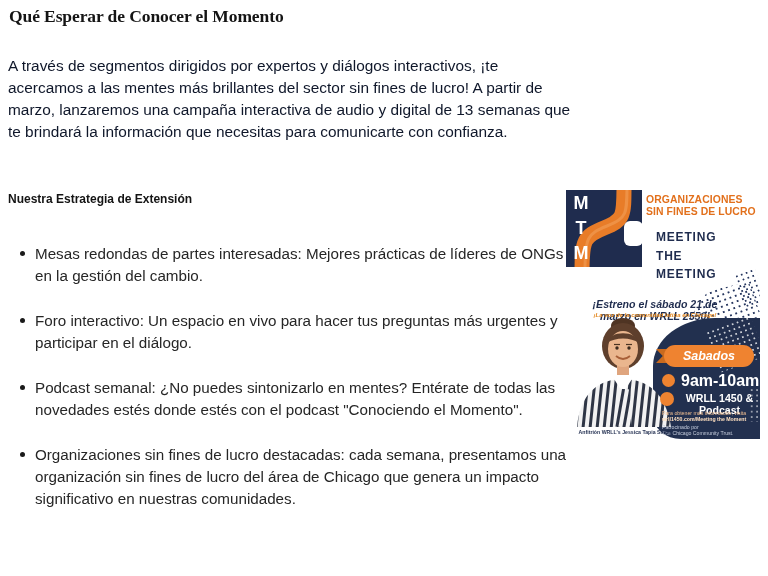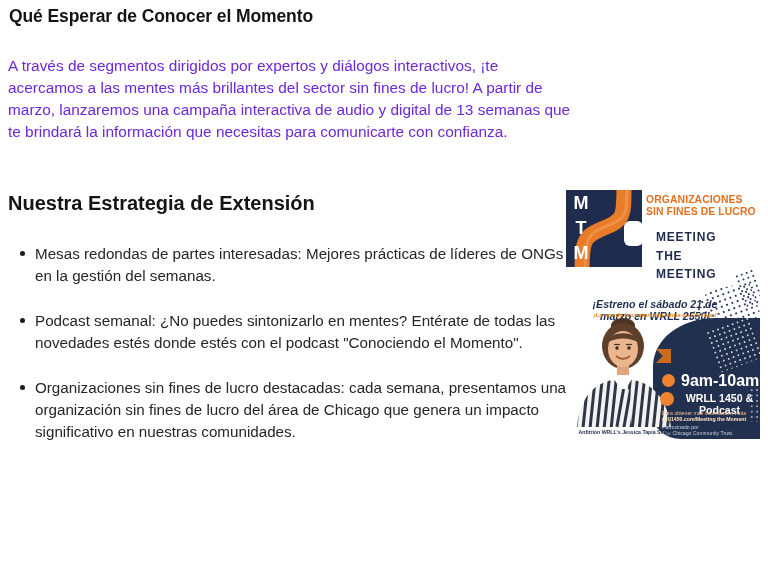--- a/index.html
+++ b/index.html
@@ -3,27 +3,28 @@
 <meta charset="utf-8">
 <style>
   html,body{margin:0;padding:0;}
   body{
     width:768px;height:576px;background:#ffffff;position:relative;overflow:hidden;
     font-family:"Liberation Sans", sans-serif;
   }
   .page-title{
     position:absolute;left:9px;top:6px;font-size:17.5px;font-weight:700;color:#141414;
     letter-spacing:-0.1px;
+    font-family:Liberation Serif, serif;
   }
   .intro{
     position:absolute;left:8px;top:55px;width:568px;
-    font-size:15.4px;line-height:22px;color:#6d28d9;
+    font-size:15.4px;line-height:22px;color:#0f172a;
   }
   .section-title{
-    position:absolute;left:8px;top:192px;font-size:20px;font-weight:700;color:#141414;
+    position:absolute;left:8px;top:192px;font-size:12px;font-weight:700;color:#141414;
   }
   .bullets{position:absolute;left:8px;top:243px;width:560px;}
   .bullet-item{
     position:relative;padding-left:27px;margin-bottom:23px;
     font-size:15.2px;line-height:22px;color:#262626;
   }
   .bullet-dot{
     position:absolute;left:12px;top:8px;width:5px;height:5px;border-radius:50%;background:#1a1a1a;
   }
 
@@ -84,21 +85,25 @@
 
 <div class="page-title">Qué Esperar de Conocer el Momento</div>
 
 <div class="intro">A través de segmentos dirigidos por expertos y diálogos interactivos, ¡te acercamos a las mentes más brillantes del sector sin fines de lucro! A partir de marzo, lanzaremos una campaña interactiva de audio y digital de 13 semanas que te brindará la información que necesitas para comunicarte con confianza.</div>
 
 <div class="section-title">Nuestra Estrategia de Extensión</div>
 
 <div class="bullets">
   <div class="bullet-item">
     <span class="bullet-dot"></span>
-    <span>Mesas redondas de partes interesadas: Mejores prácticas de líderes de ONGs en la gestión del semanas.</span>
+    <span>Mesas redondas de partes interesadas: Mejores prácticas de líderes de ONGs en la gestión del cambio.</span>
+  </div>
+  <div class="bullet-item">
+    <span class="bullet-dot"></span>
+    <span>Foro interactivo: Un espacio en vivo para hacer tus preguntas más urgentes y participar en el diálogo.</span>
   </div>
   <div class="bullet-item">
     <span class="bullet-dot"></span>
     <span>Podcast semanal: ¿No puedes sintonizarlo en mentes? Entérate de todas las novedades estés donde estés con el podcast "Conociendo el Momento".</span>
   </div>
   <div class="bullet-item">
     <span class="bullet-dot"></span>
     <span>Organizaciones sin fines de lucro destacadas: cada semana, presentamos una organización sin fines de lucro del área de Chicago que genera un impacto significativo en nuestras comunidades.</span>
   </div>
 </div>
@@ -137,20 +142,21 @@
     <div>marzo en WRLL 2550!</div>
   </div>
 
   <div class="tagline">¡La voz de la comunidad latina en Chicago!</div>
 
   <div class="blob"></div>
   <div class="dots-c"></div>
   <div class="dots-d"></div>
 
   <div class="pill-tab"></div>
+  <div class="pill">Sabados</div>
 
   <div class="sched-dot1"></div>
   <div class="sched-time">9am-10am</div>
 
   <div class="sched-dot2"></div>
   <div class="sched-channel">WRLL 1450 &amp; Podcast</div>
 
   <div class="info">
     <div>Para obtener más información, visita</div>
     <div class="strong">wrll1450.com/Meeting the Moment</div>

